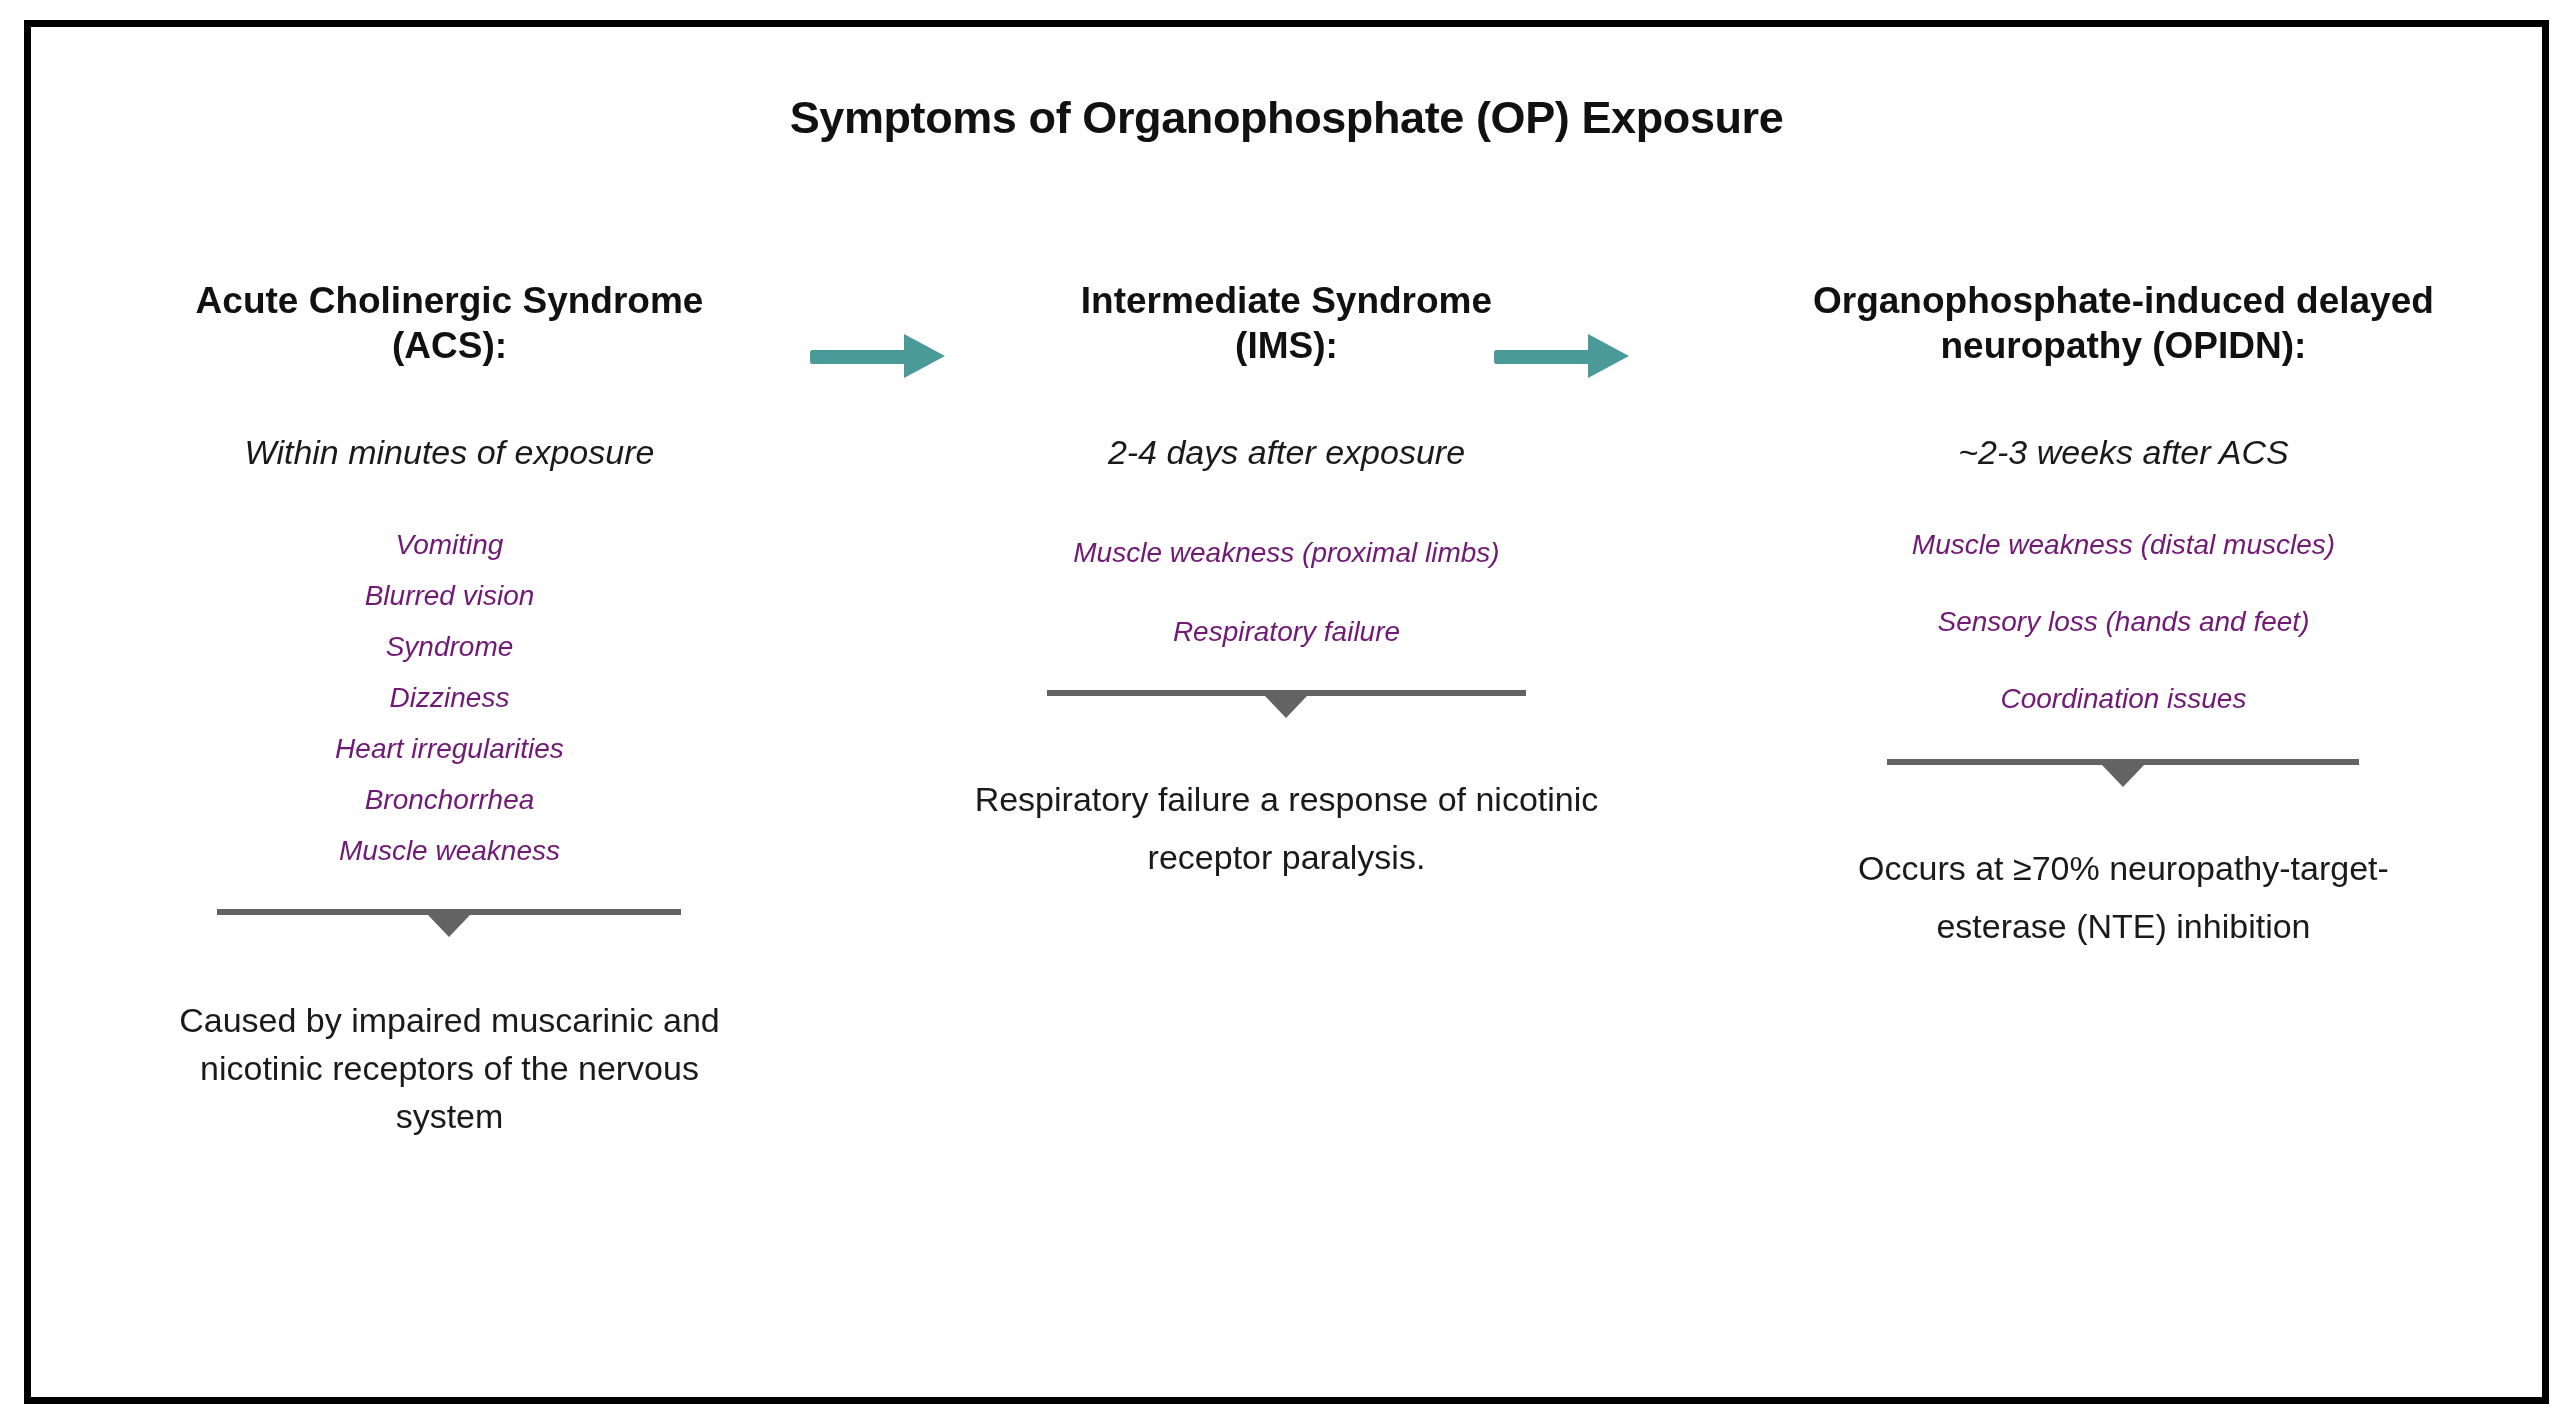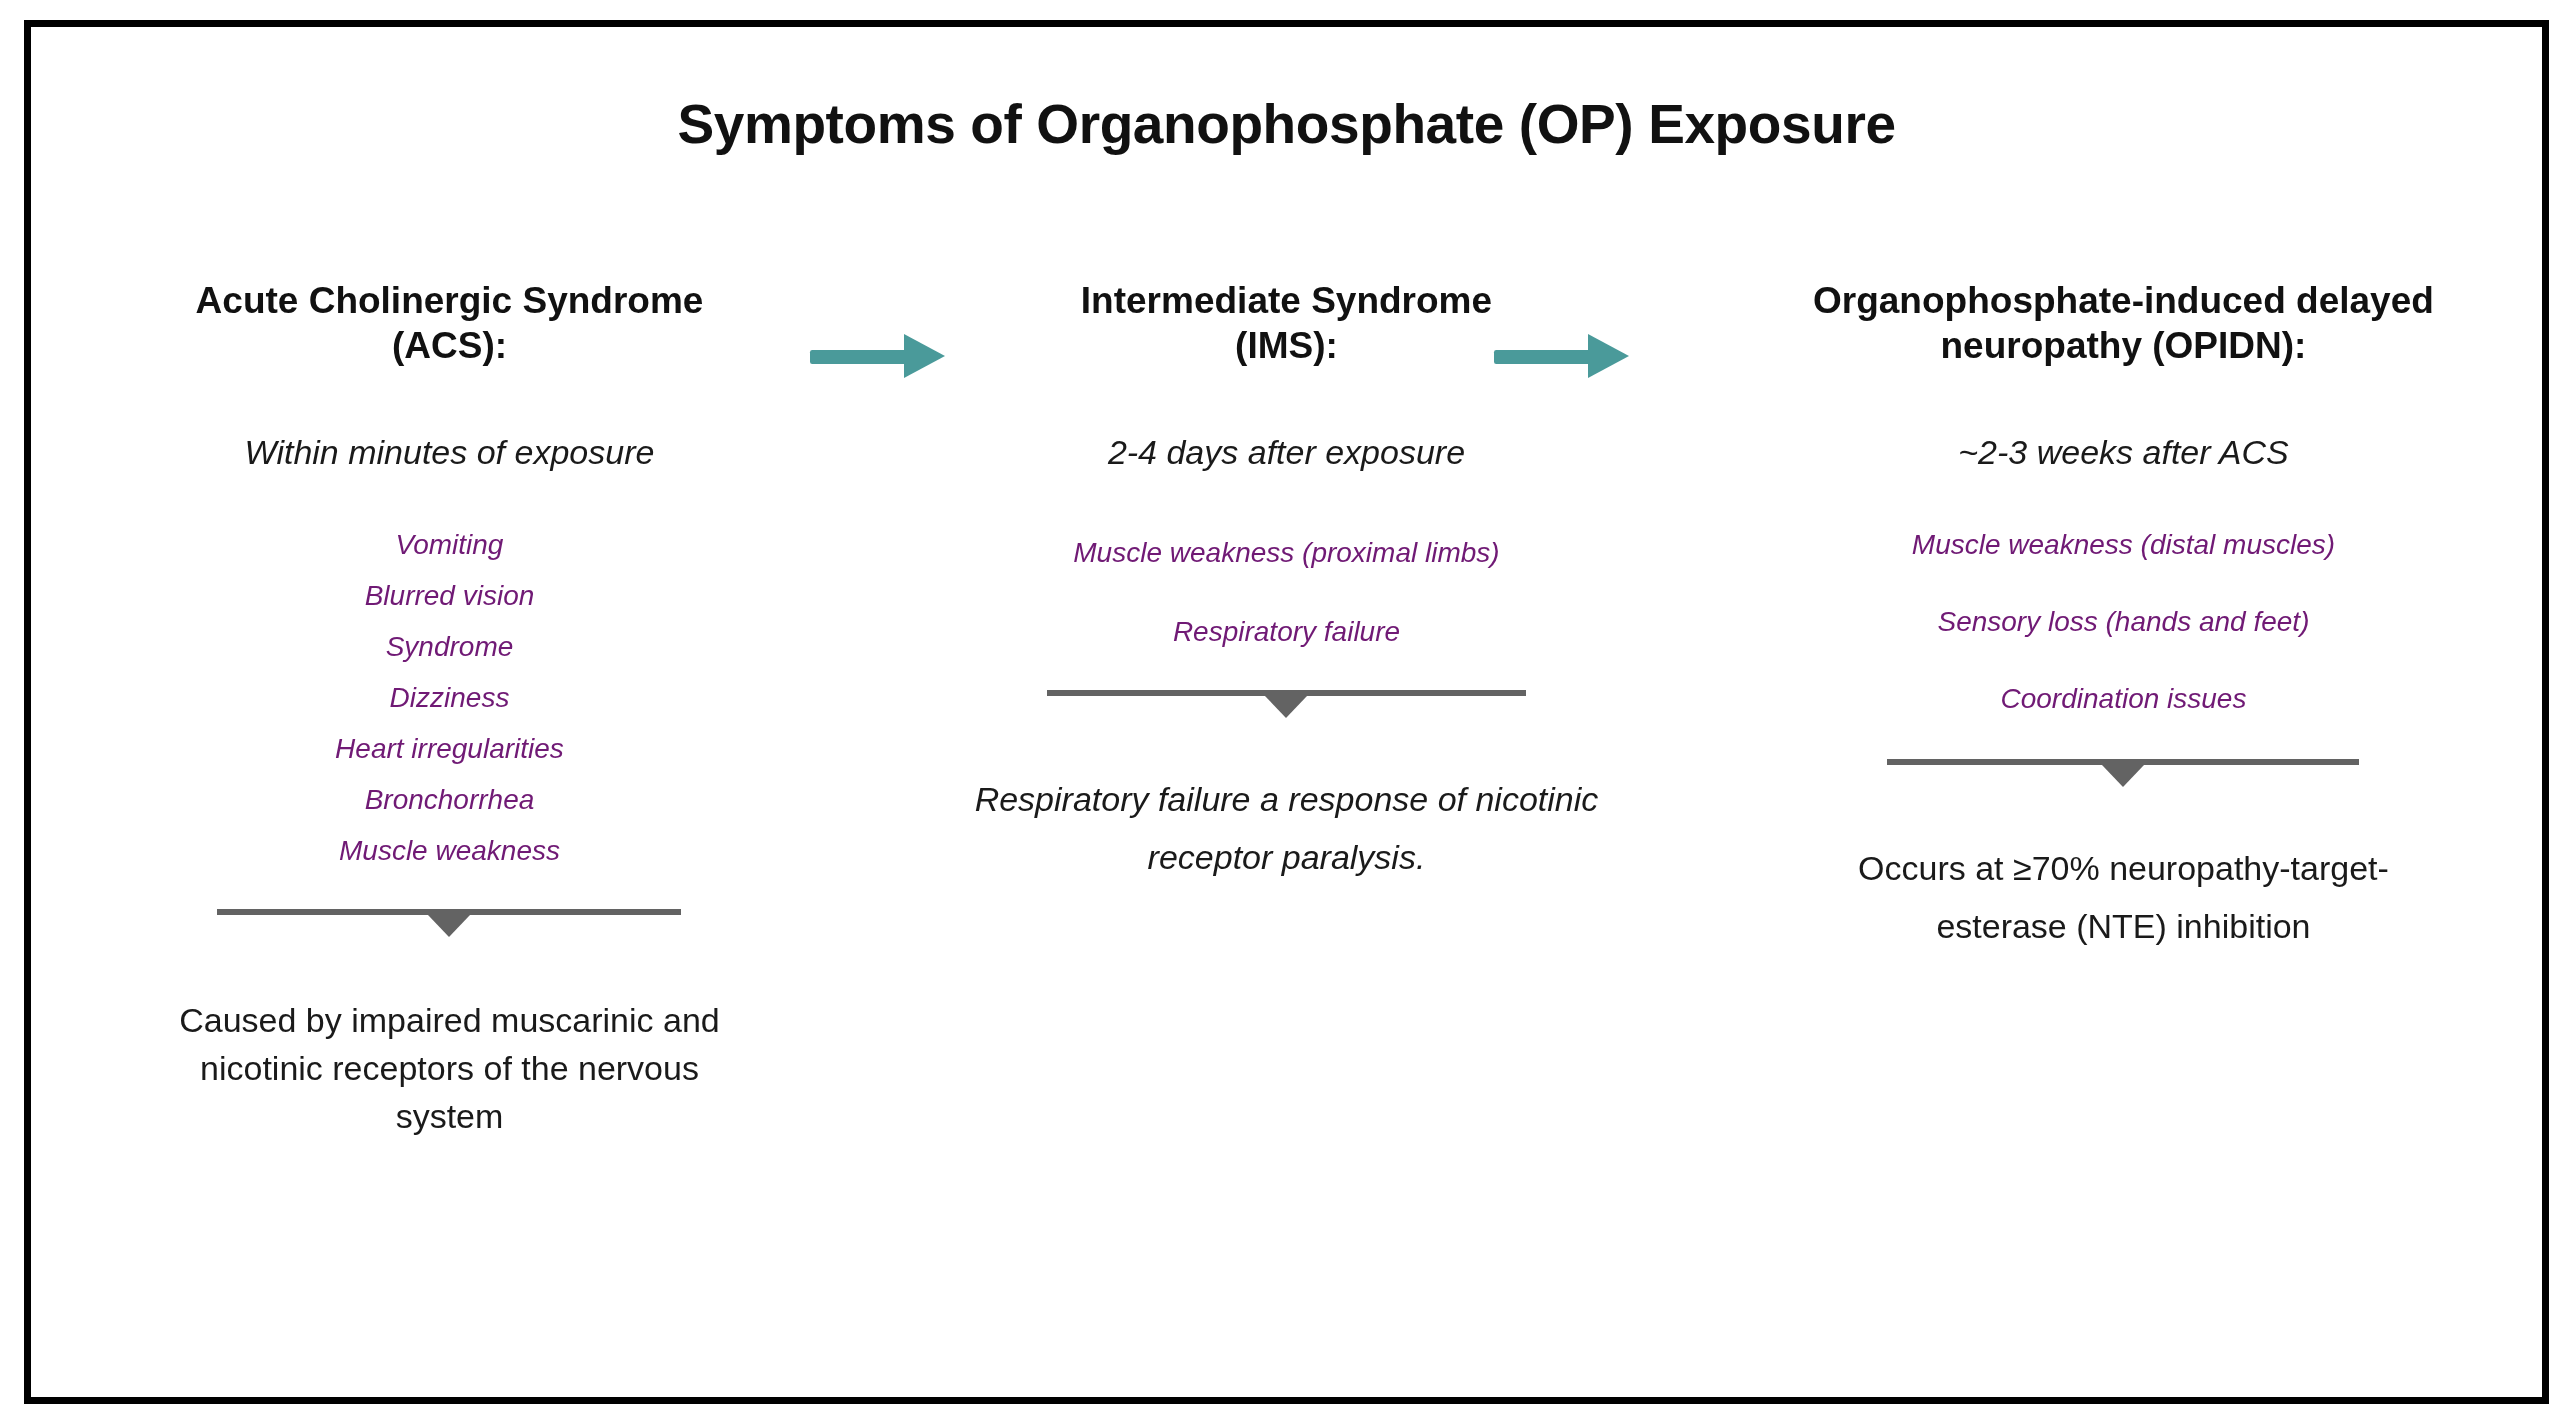--- a/index.html
+++ b/index.html
@@ -31,21 +31,21 @@
     inset: 0;
   }
 
   
   .title {
     position: absolute;
     left: 0;
     right: 0;
     top: 65px;
     text-align: center;
-    font-size: 55px;
+    font-size: 45px;
     font-weight: bold;
     color: #111111;
     letter-spacing: -0.4px;
   }
 
   
   .columns {
     position: absolute;
     left: 0;
     top: 251px;
@@ -139,21 +139,21 @@
   .col-3 .divider { margin-top: 46px; width: 472px; }
 
   .col-footer {
     margin-top: 55px;
     font-size: 34px;
     color: #1a1a1a;
     text-align: center;
     line-height: 1.72;
   }
   .col-1 .col-footer { max-width: 597px; line-height: 1.42; margin-top: 62px; }
-  .col-2 .col-footer { max-width: 634px; line-height: 1.72; font-style: italic; }
+  .col-2 .col-footer { max-width: 634px; line-height: 1.72; }
   .col-3 .col-footer { max-width: 560px; line-height: 1.72; }
 
   
   .arrow {
     position: absolute;
     top: 307px;
     height: 44px;
     width: 147px;
     pointer-events: none;
   }

